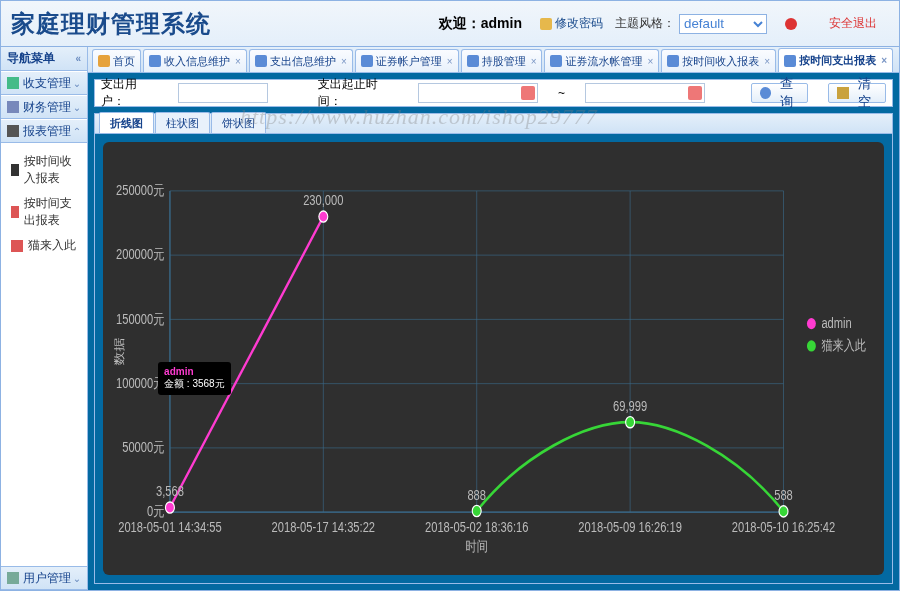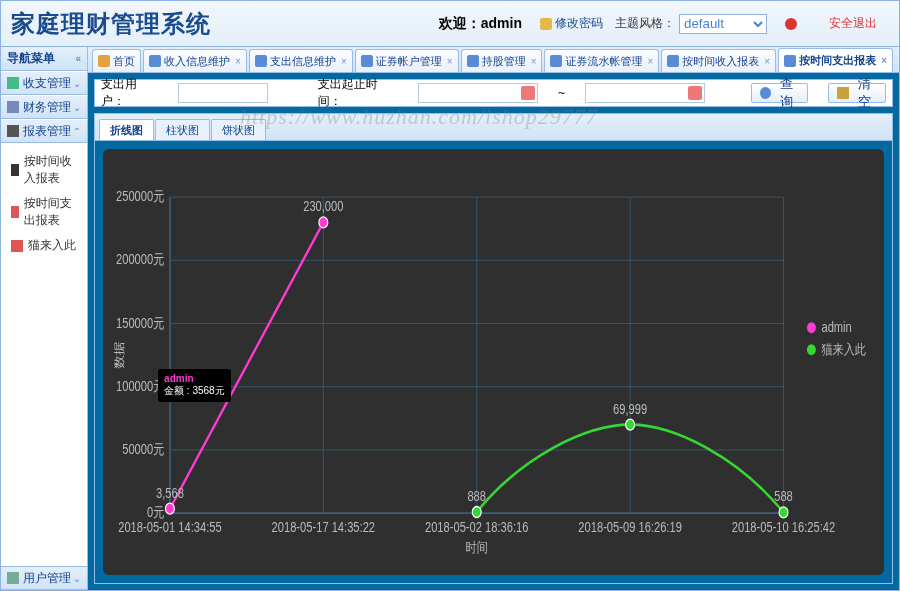--- a/index.html
+++ b/index.html
@@ -27,21 +27,21 @@
 .tab .x { color:#7a96c5; font-size:10px; margin-left:2px; }
 .workarea { flex:1; padding:6px; overflow:hidden; }
 .filterbar { height:28px; border:1px solid #99bbe8; background:#fff; display:flex; align-items:center; padding:0 6px; gap:20px; margin-bottom:6px; }
 .filterbar input[type=text] { border:1px solid #b5c8e0; height:20px; padding:0 3px; }
 .fld-user { width:90px; }
 .fld-date { width:120px; }
 .date-wrap { position:relative; display:inline-block; }
 .date-wrap .cal { position:absolute; right:3px; top:3px; width:14px; height:14px; background:#e77; border-radius:2px; cursor:pointer; }
 .btn { border:1px solid #99bbe8; background:linear-gradient(#fff,#e4effa); height:20px; padding:0 8px; border-radius:2px; cursor:pointer; display:inline-flex; align-items:center; gap:3px; color:#15428b; }
 .chartpanel { border:1px solid #99bbe8; height:calc(100% - 34px); display:flex; flex-direction:column; }
-.charttabs { height:27px; background:linear-gradient(#e4effa,#d0e3f6); display:flex; align-items:end; padding:0 4px; border-bottom:1px solid #99bbe8; }
+.charttabs { height:20px; background:linear-gradient(#e4effa,#d0e3f6); display:flex; align-items:end; padding:0 4px; border-bottom:1px solid #99bbe8; }
 .ctab { height:21px; border:1px solid #99bbe8; border-bottom:none; padding:0 10px; display:flex; align-items:center; font-size:11px; background:#e8f1fb; border-radius:2px 2px 0 0; margin-right:1px; cursor:pointer; color:#15428b; }
 .ctab.active { background:#fff; font-weight:bold; }
 .chartbody { flex:1; padding:8px; }
 .chart { width:100%; height:100%; background:#2f2f2f; position:relative; border-radius:6px; }
 .chart-title { position:absolute; top:10px; left:0; right:0; text-align:center; color:#ccc; font-size:15px; }
 svg text { font-size:10px; fill:#bbb; }
 .tooltip { position:absolute; left:55px; top:220px; background:#000; border-radius:3px; padding:4px 6px; color:#fff; font-size:10px; }
 .tooltip b { color:#ff3bd1; }
 .watermark { position:absolute; top:104px; left:240px; font-family:serif; font-size:22px; color:rgba(128,128,128,0.35); letter-spacing:1px; font-style:italic; pointer-events:none; }
 .ico { display:inline-block; width:12px; height:12px; }

